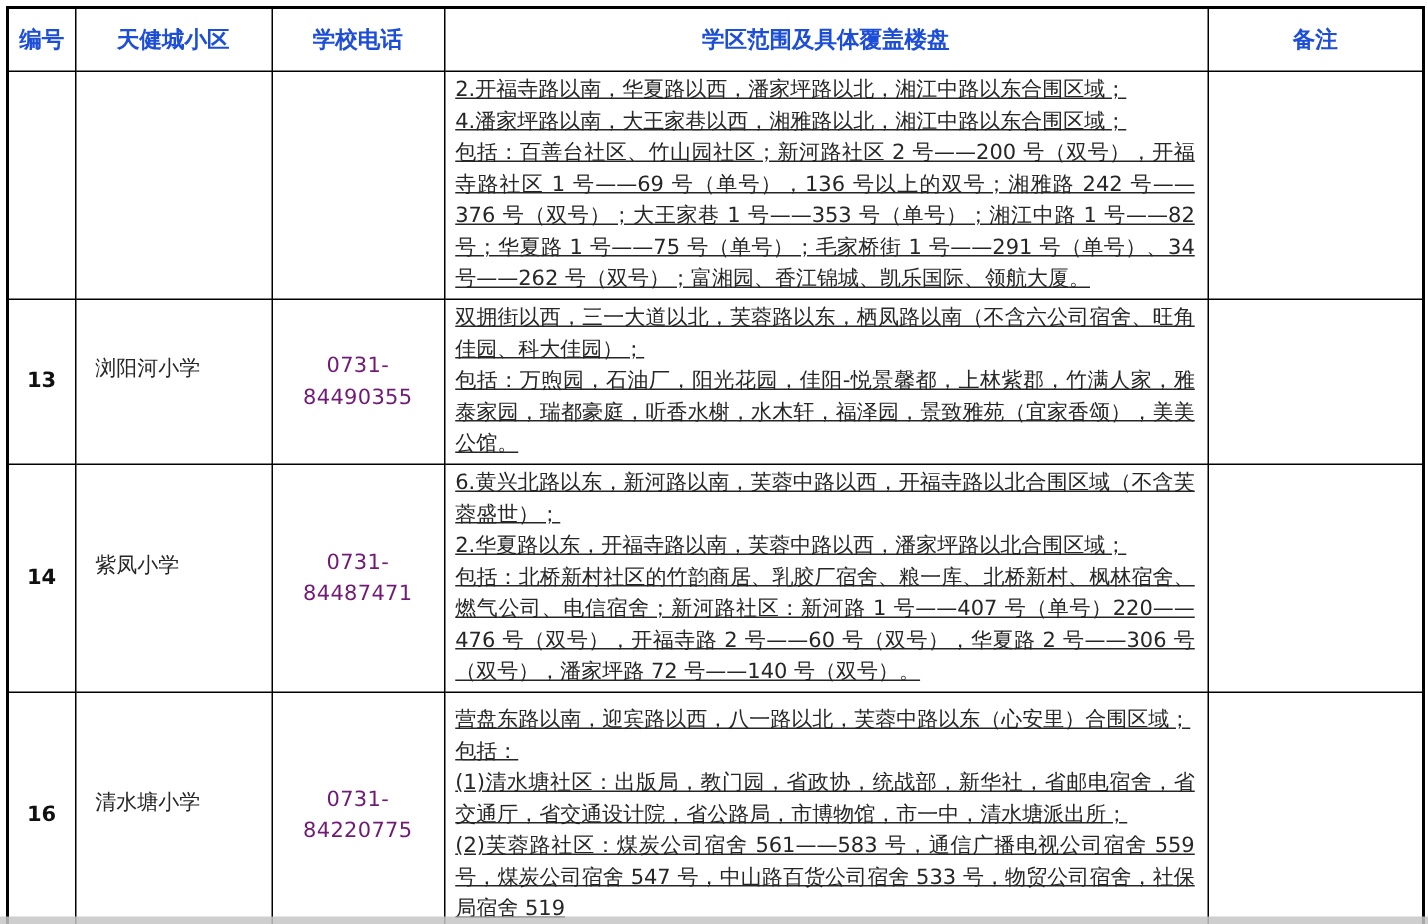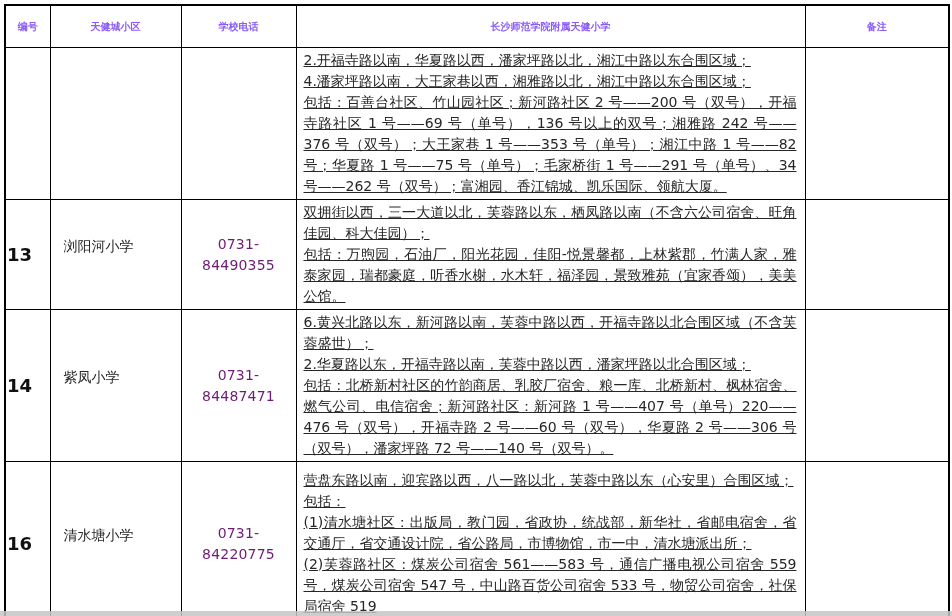--- a/index.html
+++ b/index.html
@@ -8,25 +8,25 @@
     font-family:"DejaVu Sans","Liberation Sans",sans-serif;
     color:#262626;position:relative;
   }
   .page{padding:4px 4px 0 4px;}
   table.district-table{
     width:944px;table-layout:fixed;border-collapse:collapse;
     border:2px solid #000;background:#fff;
   }
   th,td{border:1px solid #000;vertical-align:middle;overflow:hidden;}
   thead th{
-    font-size:10px;font-weight:bold;text-align:center;color:#8b5cf6;
+    font-size:15px;font-weight:bold;text-align:center;color:#1d4ed8;
     height:41px;padding:0 2px;
   }
   td{font-size:14px;line-height:21px;}
-  td.c-id{text-align:left;font-weight:bold;color:#111;font-size:18px;}
+  td.c-id{text-align:center;font-weight:bold;color:#111;font-size:14px;}
   td.c-name{text-align:left;padding:2px 4px 18px 13px;}
   td.c-phone{text-align:center;color:#701a75;letter-spacing:0.2px;}
   td.c-district{vertical-align:middle;padding:2px 8px 2px 7px;text-align:left;}
   td.c-district p{margin:0;padding:0;text-align:justify;text-decoration:underline;}
   td.c-remark{text-align:center;}
   tr.h-a{height:148px;}
   tr.h-13{height:105px;}
   tr.h-14{height:145px;}
   tr.h-15{height:45px;}
   tr.h-16{height:165px;}
@@ -45,21 +45,21 @@
         <col style="width:131px">
         <col style="width:115px">
         <col style="width:509px">
         <col style="width:144px">
     </colgroup>
     <thead>
       <tr>
         <th>编号</th>
         <th>天健城小区</th>
         <th>学校电话</th>
-        <th>长沙师范学院附属天健小学</th>
+        <th>学区范围及具体覆盖楼盘</th>
         <th>备注</th>
       </tr>
     </thead>
     <tbody>
       <tr class="h-a">
         <td class="c-id"></td>
         <td class="c-name"></td>
         <td class="c-phone"></td>
         <td class="c-district">
           <p>2.开福寺路以南，华夏路以西，潘家坪路以北，湘江中路以东合围区域；</p>

